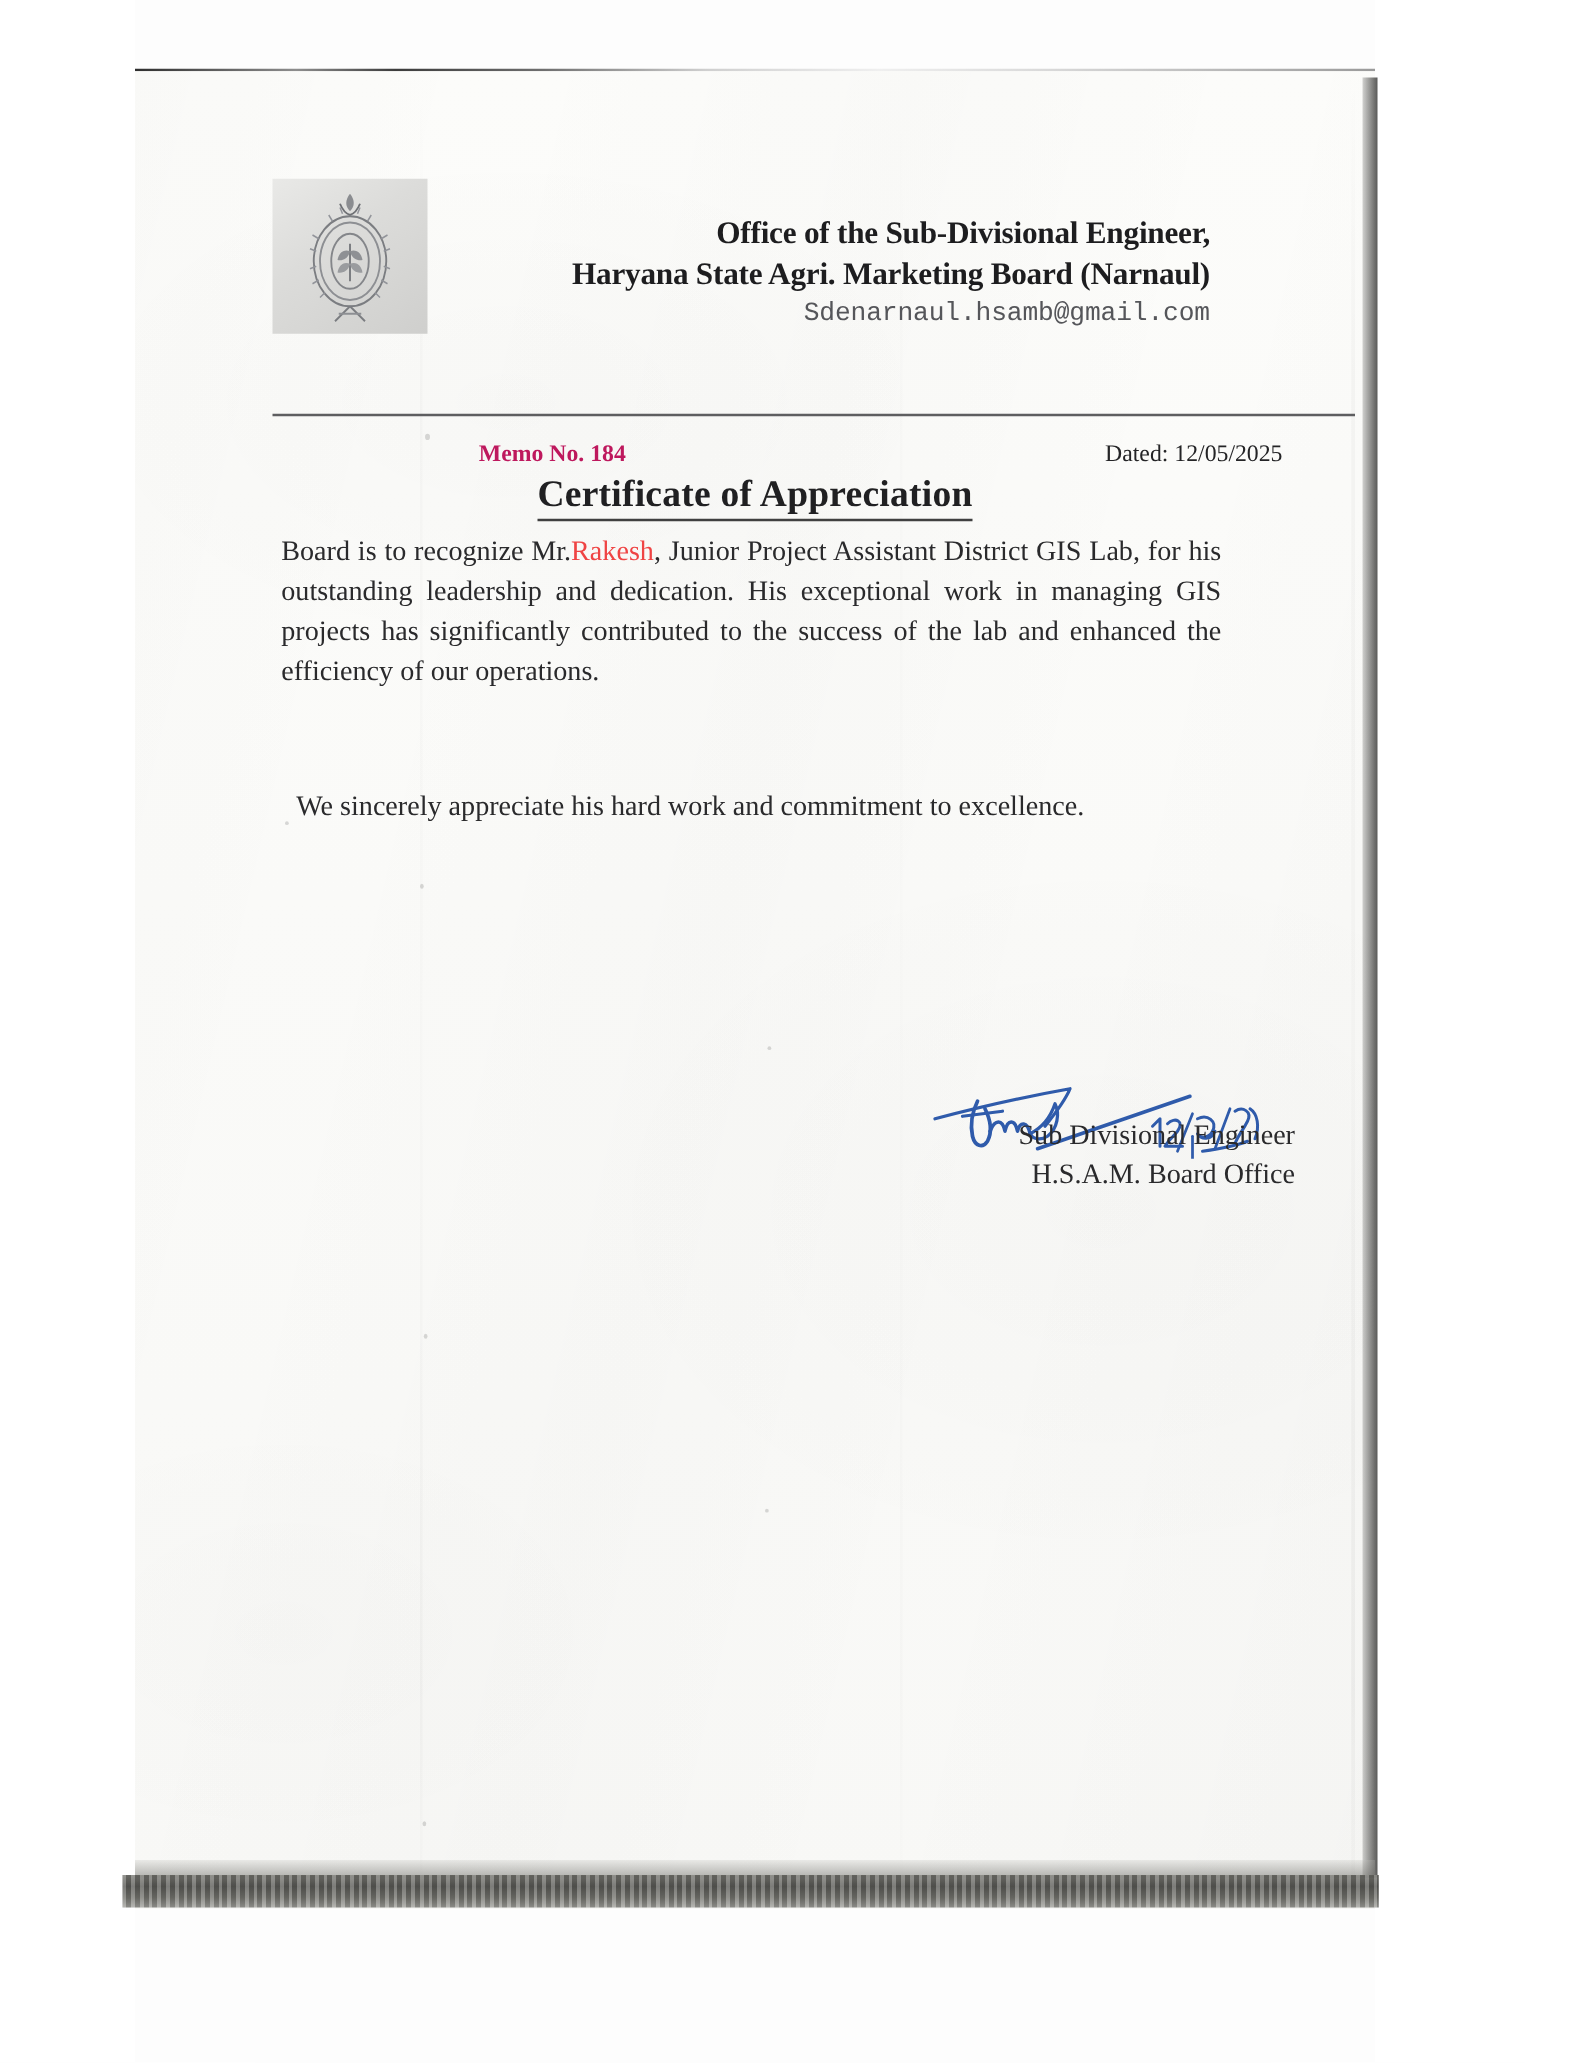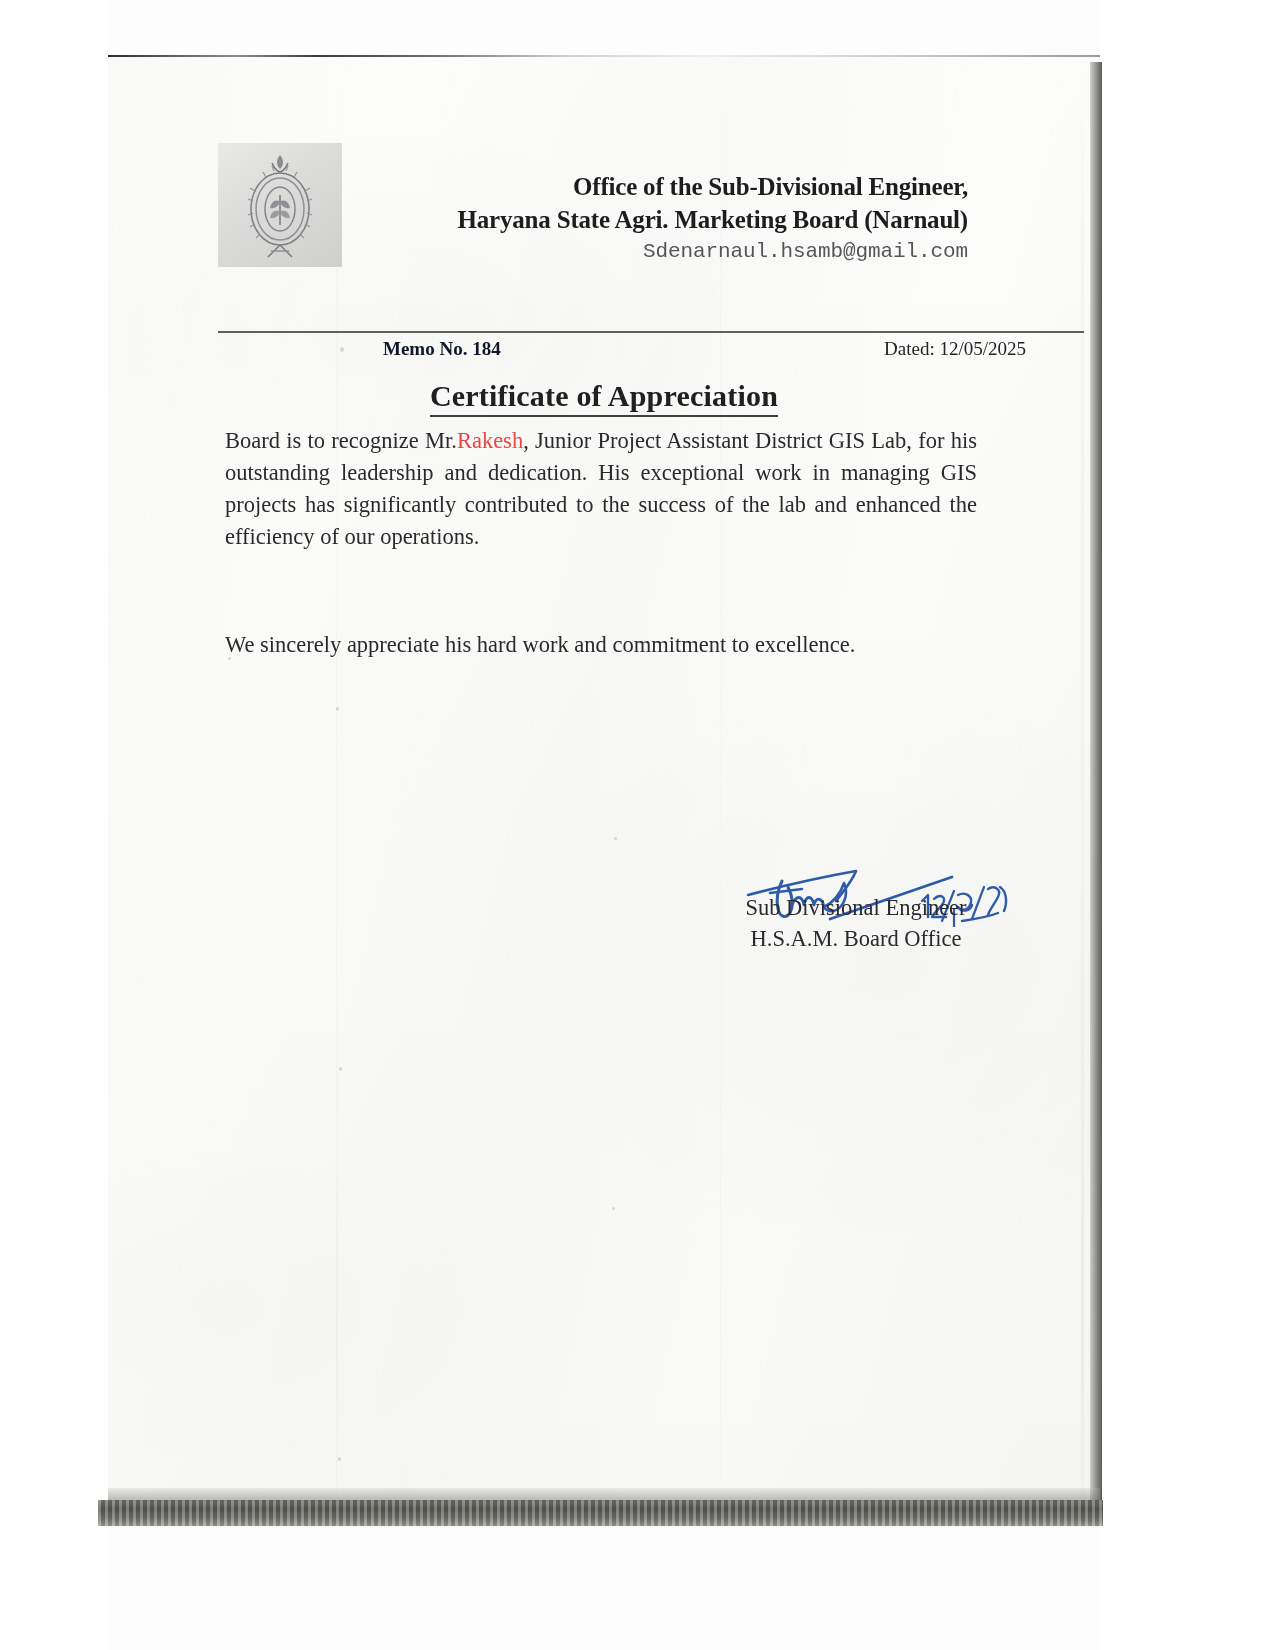--- a/index.html
+++ b/index.html
@@ -157,22 +157,23 @@
     top: 281px;
     width: 866px;
     display: flex;
     justify-content: space-between;
     align-items: baseline;
   }
   .memo-no {
     font-family: "Liberation Serif", serif;
     font-weight: bold;
     font-size: 19px;
-    color: #0f172a;
+    color: #be185d;
     padding-left: 165px;
+    margin-top: 15px;
   }
   .memo-date {
     font-family: "Liberation Serif", serif;
     font-weight: normal;
     font-size: 19px;
     color: #242426;
     padding-right: 58px;
   }
 
   
@@ -203,29 +204,29 @@
   .para {
     font-family: "Liberation Serif", serif;
     font-size: 22.5px;
     line-height: 32px;
     color: #2a2a2c;
     text-align: justify;
     text-justify: inter-word;
   }
   .para b { font-weight: normal; color: #ef4444; }
   .para.p1 { margin: 0; }
-  .para.p2 { margin: 76px 0 0 0; text-align: left; }
+  .para.p2 { margin: 76px 0 0 12px; text-align: left; }
 
   
   .sign-block {
     position: absolute;
-    left: 588px;
+    left: 608px;
     top: 835px;
     width: 320px;
-    text-align: center;
+    text-align: right;
   }
   .sign-line {
     font-family: "Liberation Serif", serif;
     font-size: 22.5px;
     line-height: 31px;
     color: #2a2a2c;
     white-space: nowrap;
   }
   .signature-ink {
     position: absolute;

